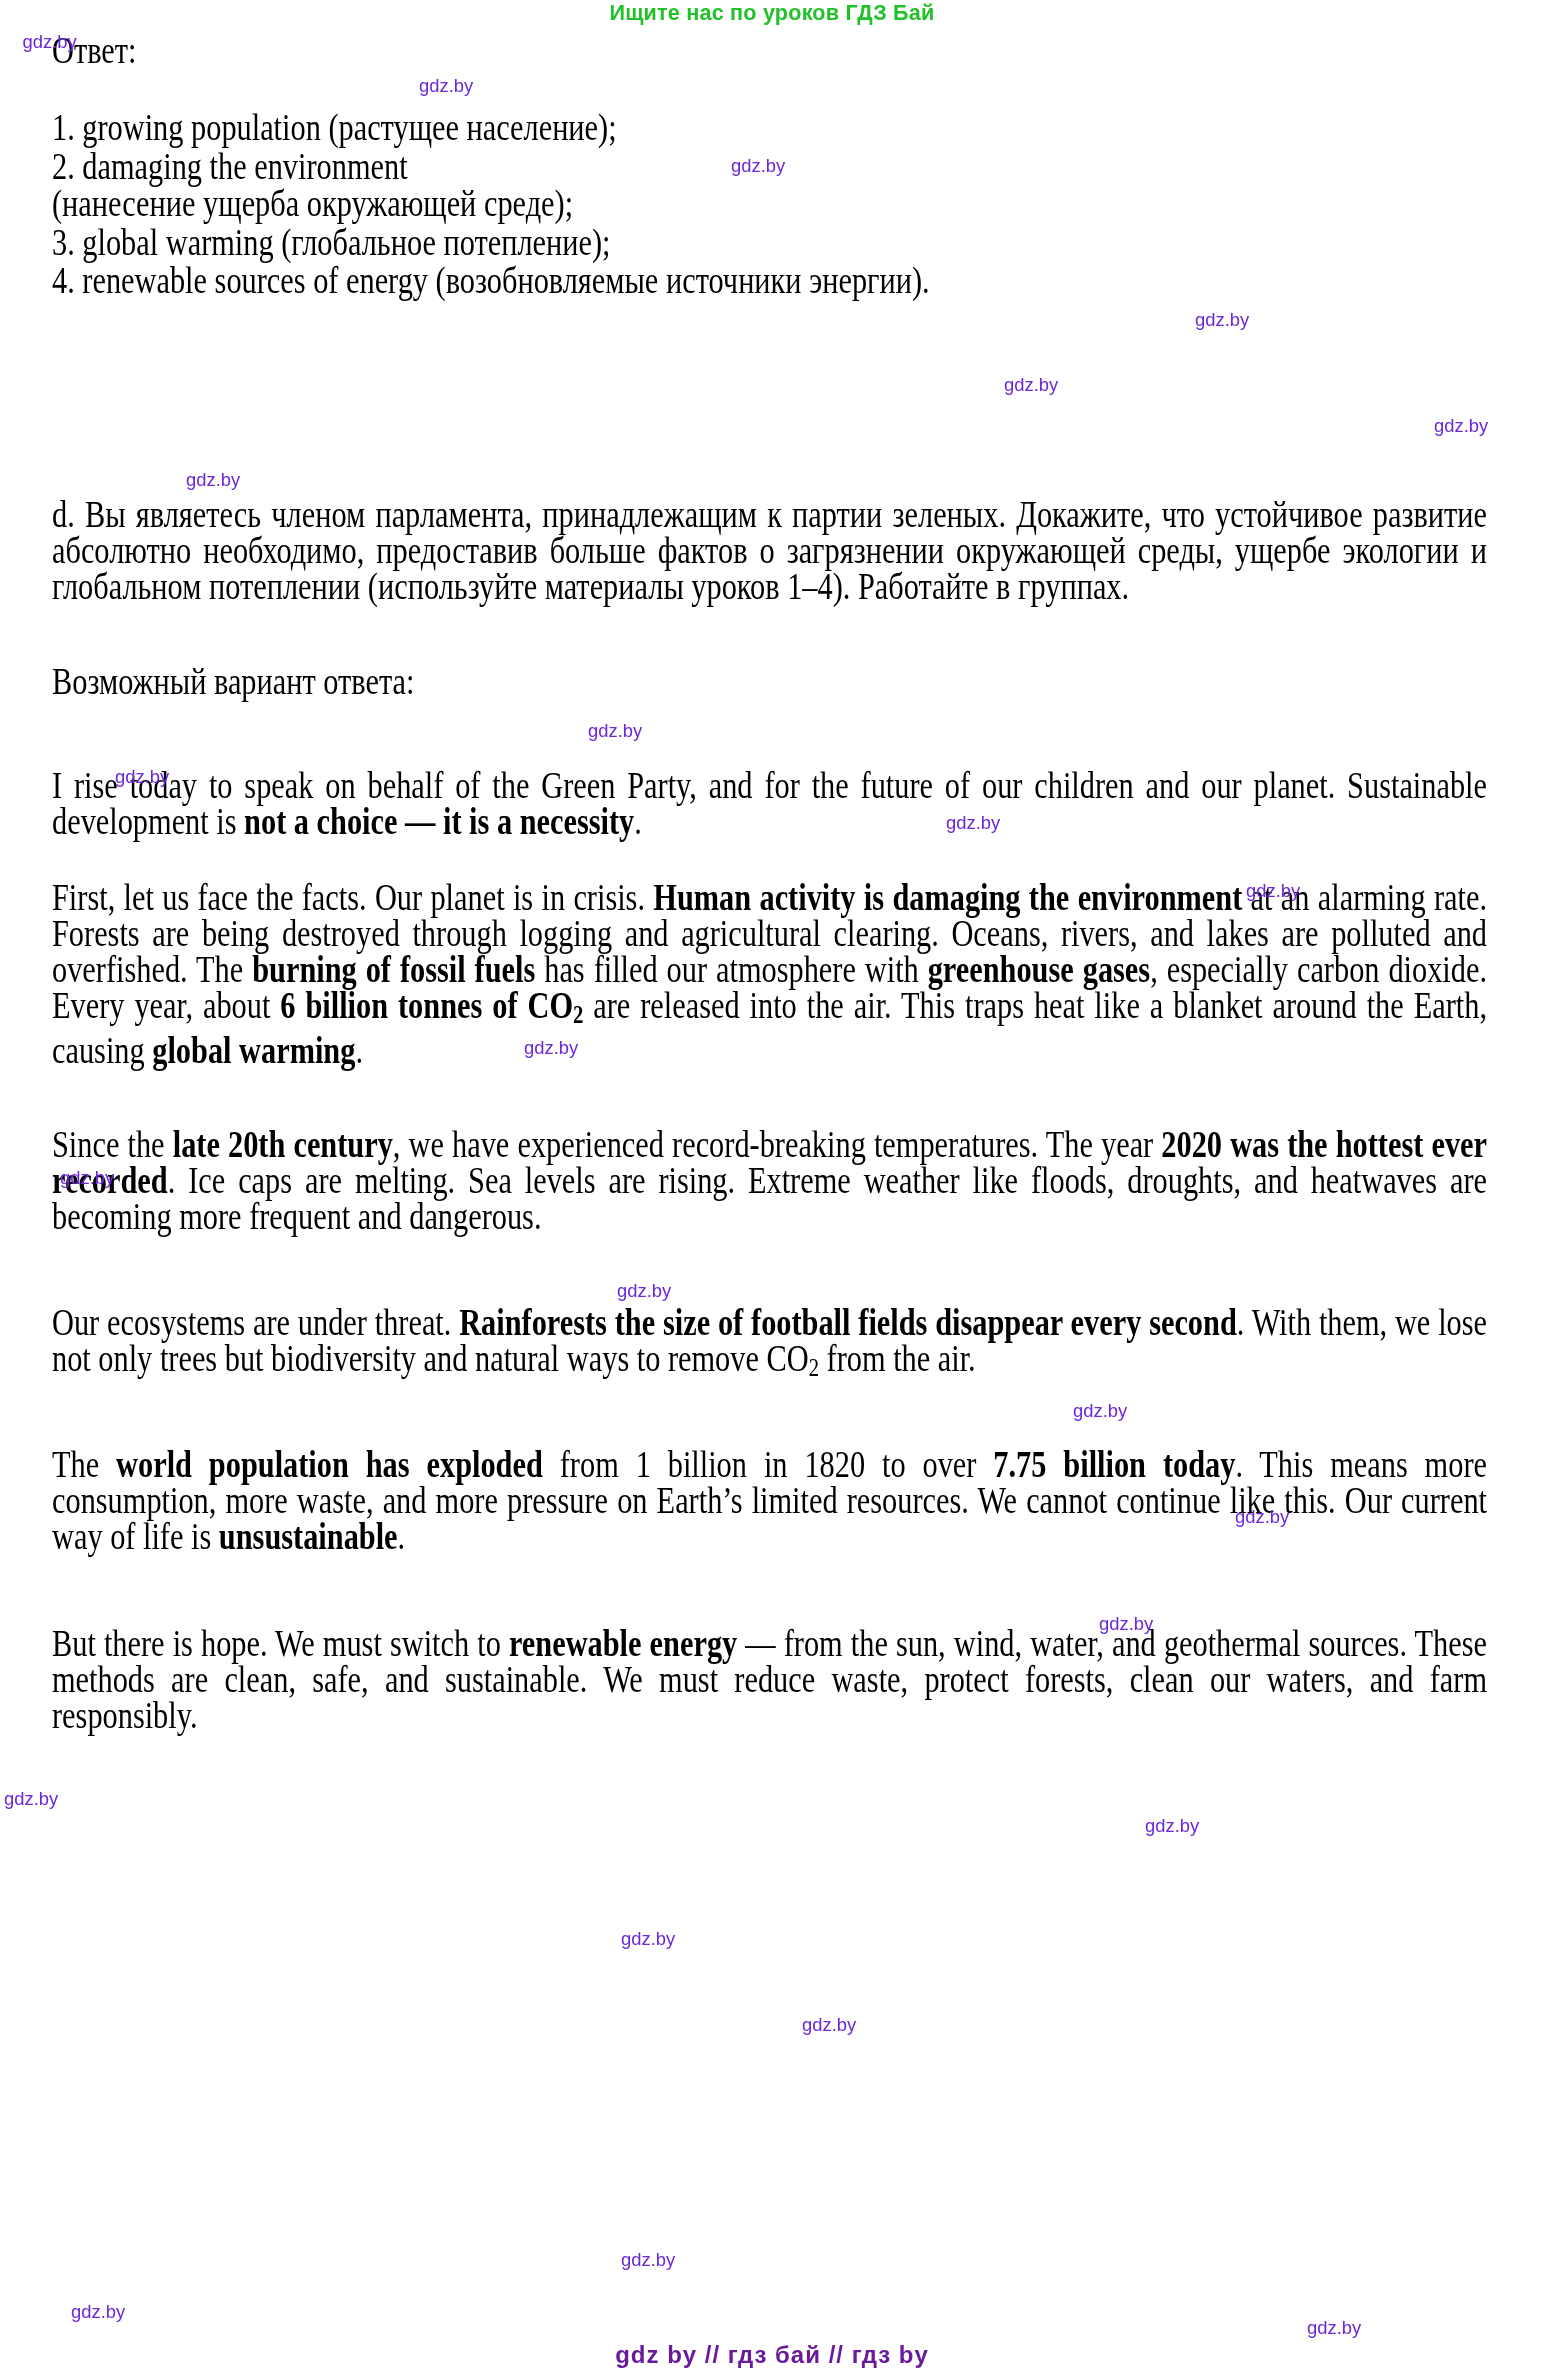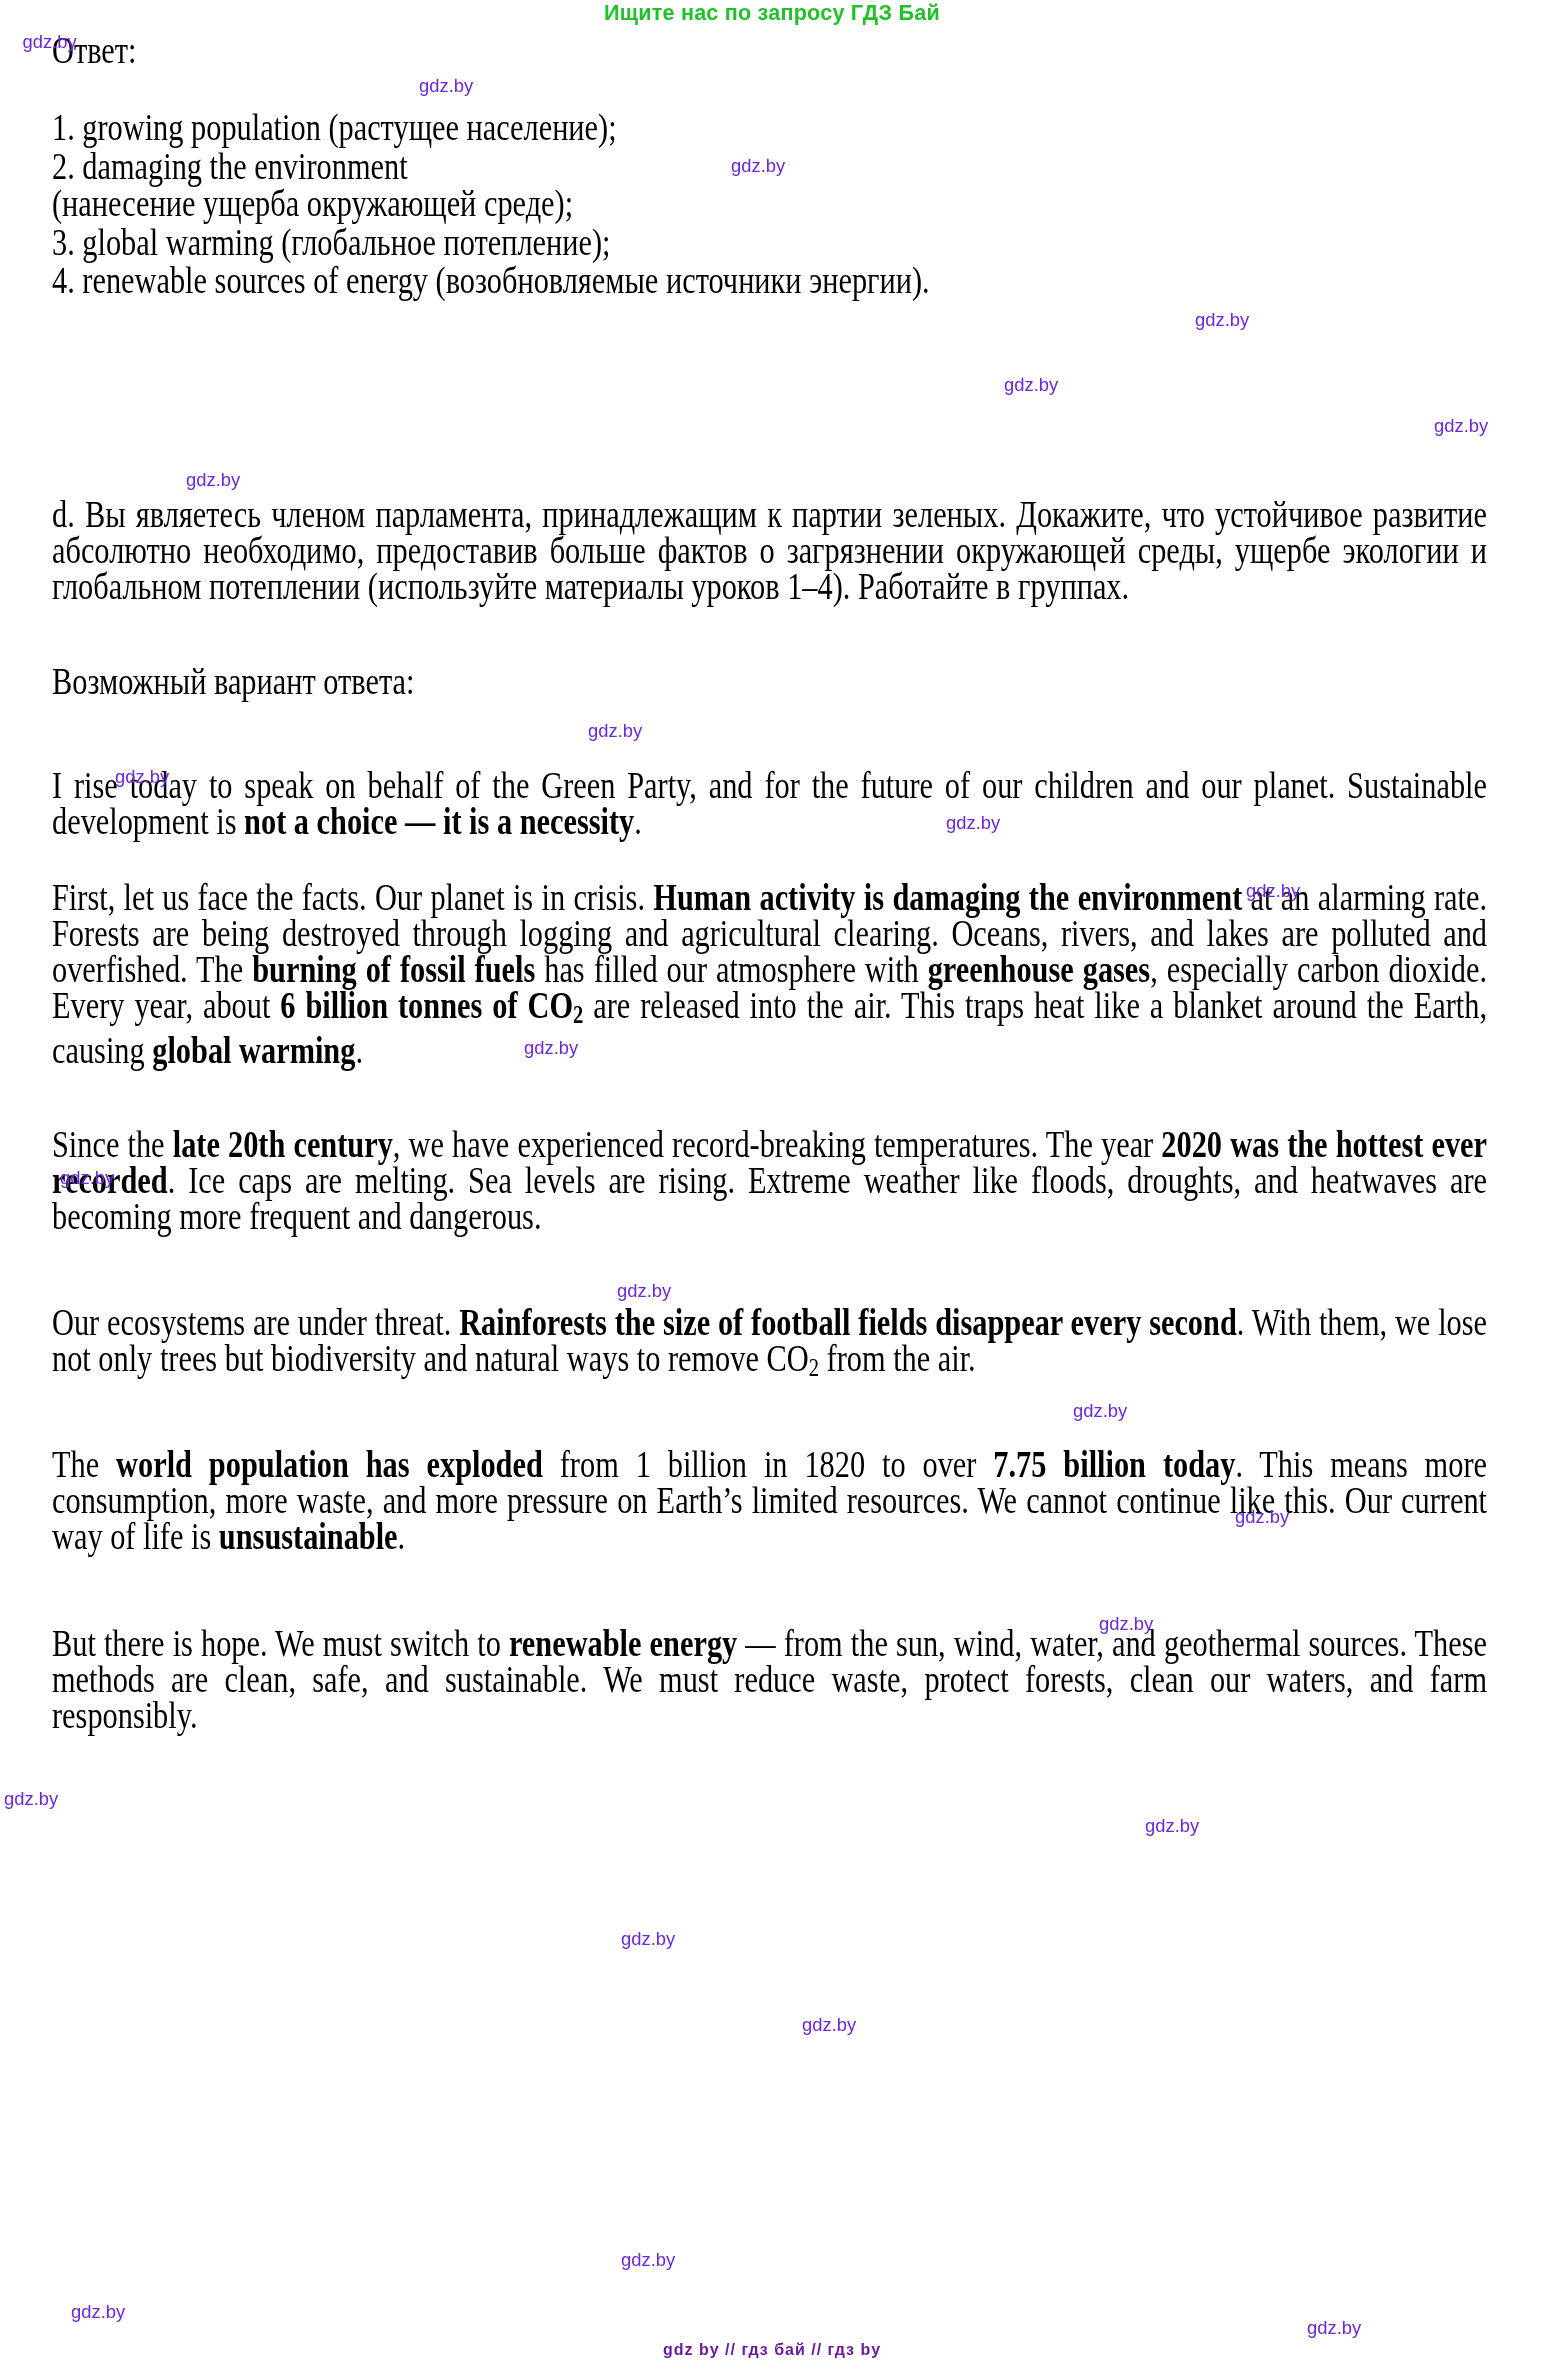--- a/index.html
+++ b/index.html
@@ -31,21 +31,21 @@
   }
 
   
   #promo-footer {
     position: absolute;
     top: 2341px;
     left: 0;
     width: 1544px;
     text-align: center;
     font-family: "Liberation Sans", "DejaVu Sans", sans-serif;
-    font-size: 16px;
+    font-size: 24px;
     font-weight: bold;
     color: #6a1b9a;
     letter-spacing: 1px;
   }
 
   
   .wm {
     position: absolute;
     font-family: "Liberation Sans", "DejaVu Sans", sans-serif;
     font-size: 18.4px;
@@ -94,21 +94,21 @@
     transform-origin: left top;
     margin: 0;
   }
 
   b { font-weight: bold; }
   sub { font-size: 0.68em; vertical-align: -0.18em; }
 </style>
 </head>
 <body>
 
-<div id="promo-banner">Ищите нас по запросу ГДЗ Бай</div>
+<div id="promo-banner">Ищите нас по уроков ГДЗ Бай</div>
 
 <div id="doc">
 
   <div class="answer-label">Ответ:</div>
 
   <div class="list-line" style="top:109px;">1. growing population (растущее население);</div>
 
   <div class="list-line" style="top:148px;">2. damaging the environment</div>
 
   <div class="list-line" style="top:185px;">(нанесение ущерба окружающей среде);</div>

